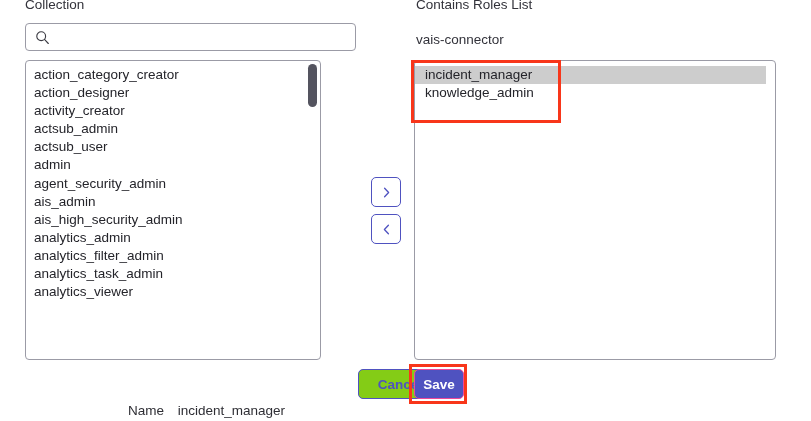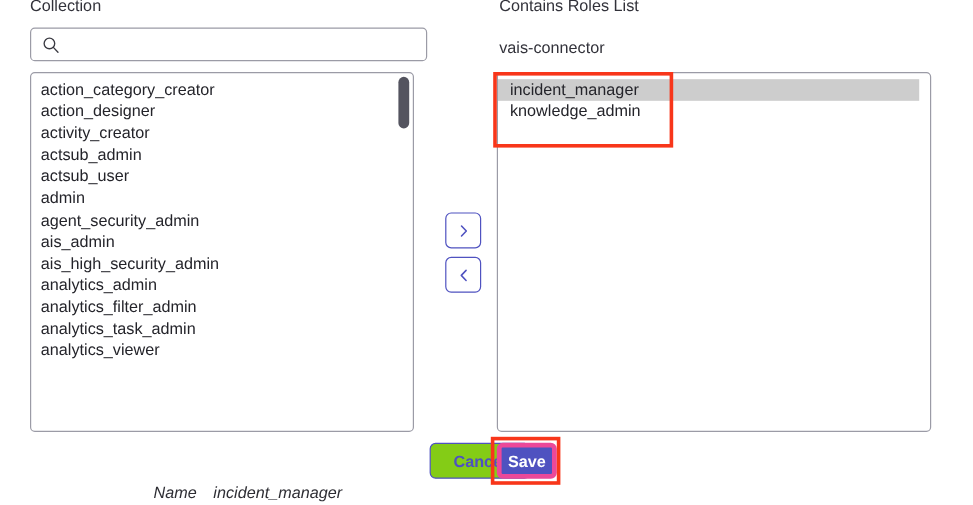--- a/index.html
+++ b/index.html
@@ -66,21 +66,21 @@
     position: absolute;
     background: #fff;
     border: 1px solid #9b9ba6;
     border-radius: 4px;
     box-sizing: border-box;
     overflow: hidden;
   }
   #left-listbox {
     left: 25px;
     top: 60px;
-    width: 320px;
+    width: 296px;
     height: 300px;
   }
   #right-listbox {
     left: 414px;
     top: 60px;
     width: 362px;
     height: 300px;
   }
 
   .list-scroll {
@@ -168,35 +168,34 @@
     top: 369px;
     width: 84px;
     border: 1px solid #4f52c0;
     background: #84cc16;
     color: #4f52c0;
   }
   #btn-save {
     left: 414px;
     top: 369px;
     width: 50px;
-    border: 4px solid #ec4899;
+    border: 1px solid #ec4899;
     background: #4f52c0;
     color: #ffffff;
   }
 
   
   #name-row {
     position: absolute;
     left: 128px;
     top: 403px;
     font-size: 13.5px;
     line-height: 16px;
     color: #2e2e34;
     white-space: nowrap;
-    font-style: italic;
   }
   #name-row .name-label { margin-right: 10px; }
   #name-row .name-value { }
 
   
   .annot {
     position: absolute;
     border: 3px solid #f8361a;
     box-sizing: border-box;
     pointer-events: none;

